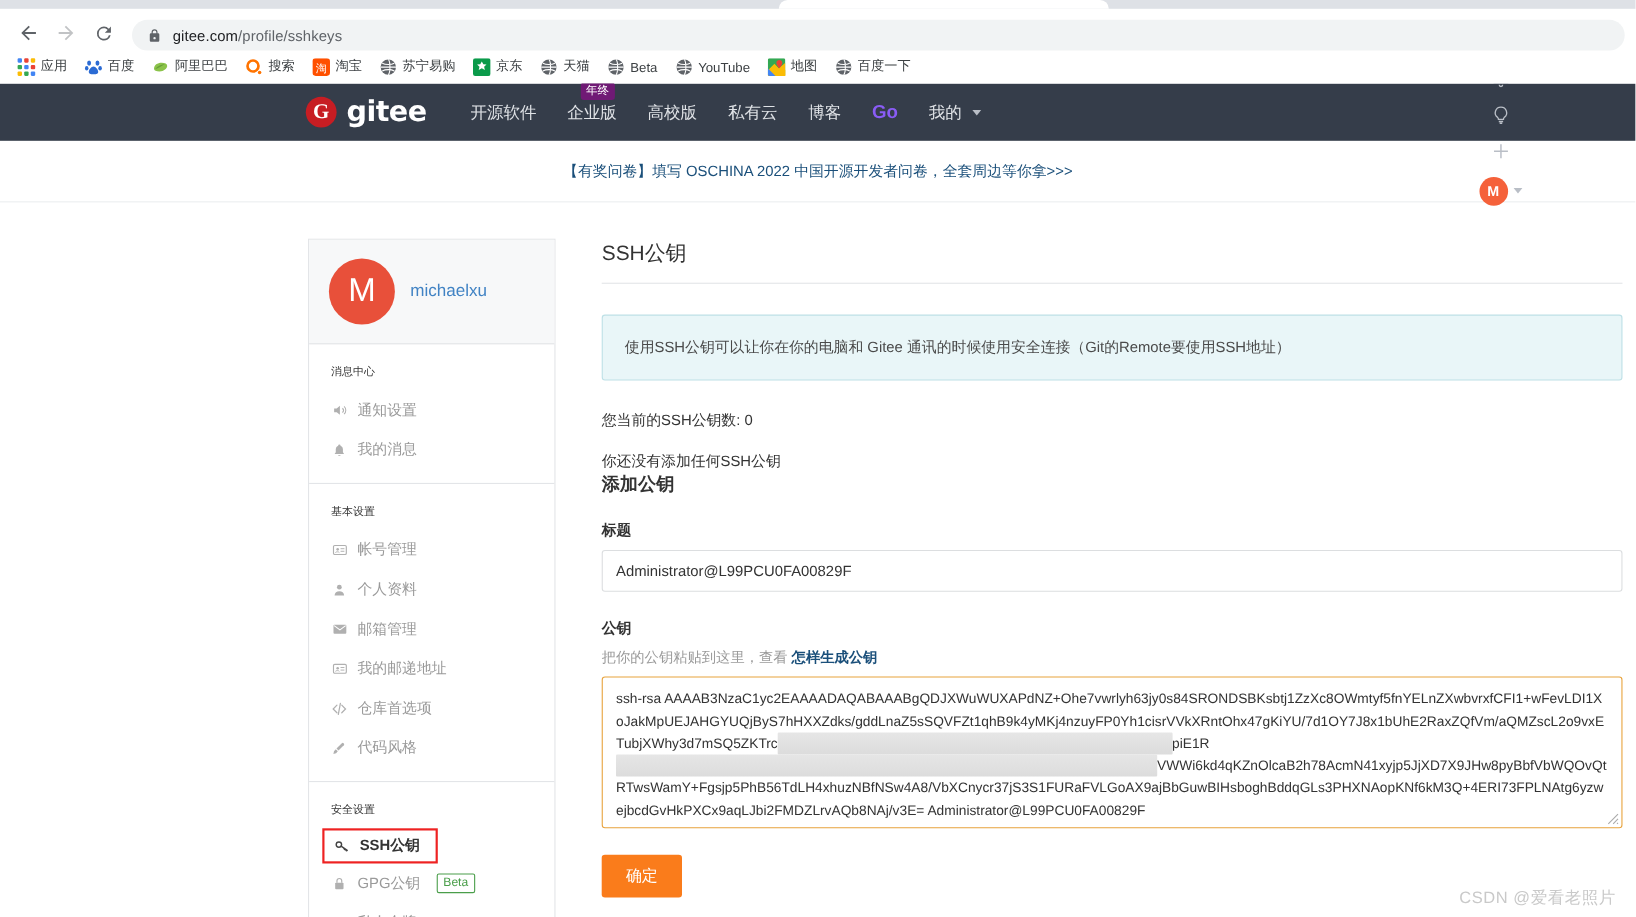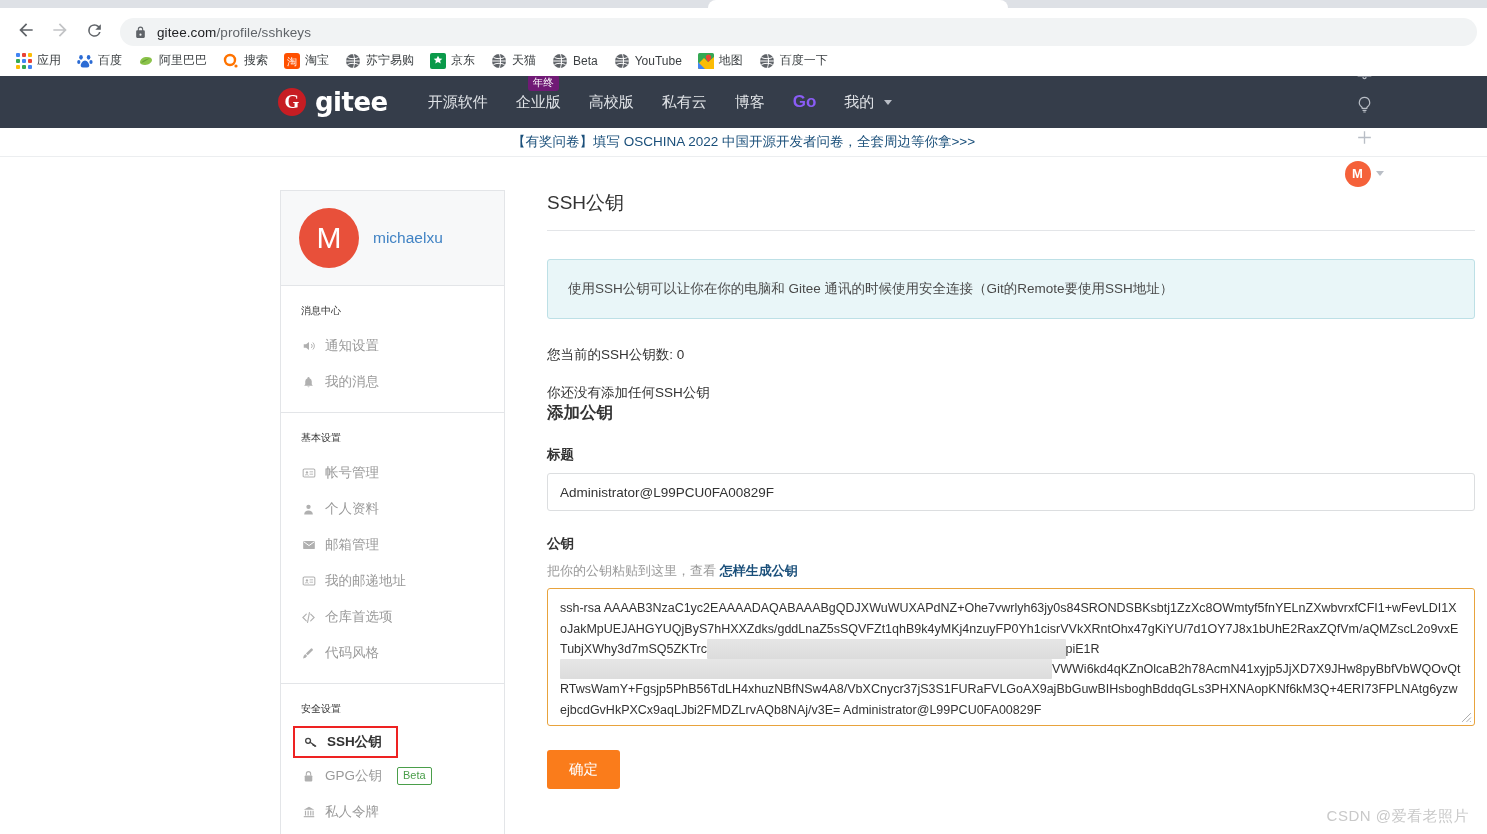--- a/index.html
+++ b/index.html
@@ -181,21 +181,21 @@
   .avatar-sm {
     width: 26px; height: 26px; border-radius: 50%;
     background: #f5613a;
     color:#fff; font-size:13px; font-weight:bold;
     display:flex; align-items:center; justify-content:center;
     font-family: "Liberation Sans", sans-serif;
   }
   .avatar-wrap { display:flex; align-items:center; cursor:pointer; }
 
   .notice-bar {
-    height: 29px;
+    height: 56px;
     background: #ffffff;
     display:flex; align-items:center; justify-content:center;
     border-bottom: 1px solid #eceef0;
   }
   .notice-bar a {
     color: #1a4f7a;
     font-size: 13.5px;
     text-decoration:none;
     cursor:pointer;
   }

